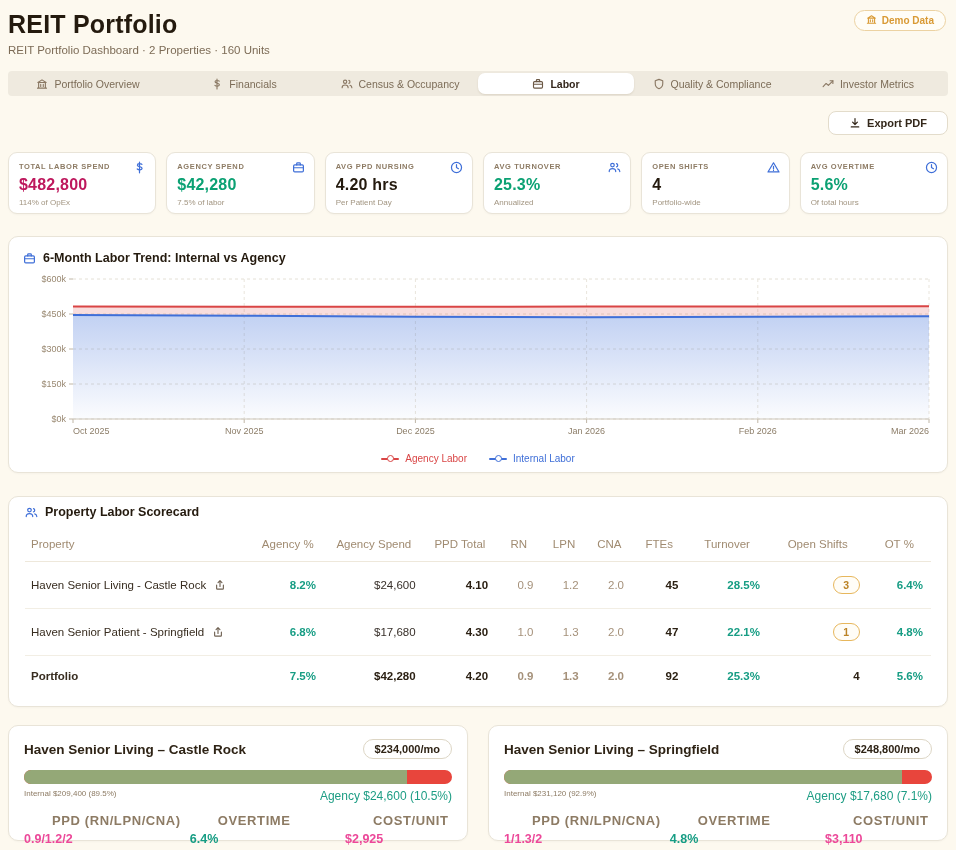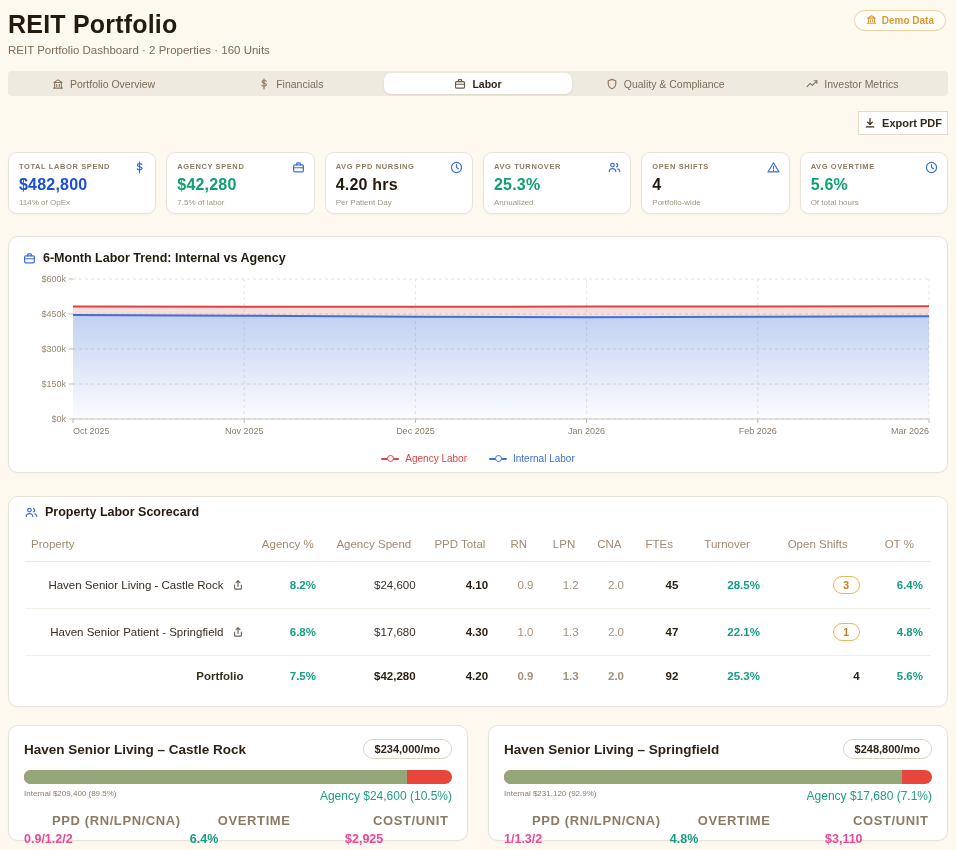--- a/index.html
+++ b/index.html
@@ -35,22 +35,22 @@
     white-space: nowrap;
   }
   .tab .t-ic { display: inline-flex; color: #8a7863; }
   .tab.active { background: #ffffff; color: #32251a; font-weight: bold; box-shadow: 0 1px 2px rgba(80,60,20,0.12); }
   .tab.active .t-ic { color: #6b5845; }
 
   
   .export-row { margin-top: 15px; display: flex; justify-content: flex-end; }
   .export-btn {
     display: inline-flex; align-items: flex-start; gap: 6px;
-    background: #ffffff; border: 1px solid #e3dccb; border-radius: 0;
-    padding: 5px 5px; font-size: 11px; font-weight: bold; color: #33271a; cursor: pointer;
+    background: #ffffff; border: 1px solid #e3dccb; border-radius: 8px;
+    padding: 5px 20px; font-size: 11px; font-weight: bold; color: #33271a; cursor: pointer;
     font-family: inherit;
   }
 
   
   .kpi-row { margin-top: 17px; display: flex; gap: 10px; }
   .kpi-card {
     flex: 1; background: #ffffff; border: 1px solid #e9e4d8; border-radius: 9px;
     padding: 9px 10px 8px 10px; height: 62px; box-shadow: 0 1px 2px rgba(0,0,0,0.03);
     position: relative;
   }
@@ -83,21 +83,21 @@
 
   
   .score-card { margin-top: 23px; padding: 8px 16px 10px 16px; }
   table { width: 100%; border-collapse: collapse; margin-top: 10px; }
   th {
     font-size: 11.5px; font-weight: normal; color: #a08b71; text-align: center;
     padding: 9px 8px 11px 8px; border-bottom: 1px solid #eee8db; white-space: nowrap;
   }
   th:first-child { text-align: left; padding-left: 6px; }
   td { font-size: 11.5px; text-align: right; padding: 14px 8px; border-bottom: 1px solid #f2eee4; white-space: nowrap; }
-  td:first-child { text-align: right; padding-left: 6px; }
+  td:first-child { text-align: left; padding-left: 6px; }
   tr:last-child td { border-bottom: none; }
   .prop-name { color: #382d20; font-weight: 500; display: inline-flex; align-items: center; gap: 8px; }
   .upload-ic { color: #6f6152; display: inline-flex; cursor: pointer; }
   .c-teal { color: #179d84; font-weight: bold; }
   .c-dark { color: #2b2013; font-weight: bold; }
   .c-plain { color: #38302a; }
   .c-tan { color: #a5917a; }
   .row-total td { font-weight: bold; }
   .row-total .c-tan { font-weight: bold; }
   .shift-pill {
@@ -153,20 +153,30 @@
       <span>Portfolio Overview</span>
     </div>
     <div class="tab">
       <span class="t-ic">
           <svg width="12" height="12" viewBox="0 0 16 16" fill="none" stroke="currentColor" stroke-width="1.5" stroke-linecap="round" stroke-linejoin="round">
             <path d="M8 1.5v13M11 4.2c-1.2-1.3-5.6-1.4-5.6.9 0 2.4 5.8 1.2 5.8 3.9 0 2.3-4.4 2.3-6 .8"></path>
           </svg>
         </span>
       <span>Financials</span>
     </div>
+    <div class="tab">
+      <span class="t-ic">
+          <svg width="12" height="12" viewBox="0 0 16 16" fill="none" stroke="currentColor" stroke-width="1.5" stroke-linecap="round" stroke-linejoin="round">
+            <circle cx="5.5" cy="5" r="2.2"></circle>
+            <path d="M1.5 13c0-2.2 1.8-3.6 4-3.6s4 1.4 4 3.6"></path>
+            <path d="M10.5 3.2a2.1 2.1 0 0 1 0 4M12 9.7c1.5.4 2.5 1.6 2.5 3.3"></path>
+          </svg>
+        </span>
+      <span>Census &amp; Occupancy</span>
+    </div>
     <div class="tab active">
       <span class="t-ic">
           <svg width="12" height="12" viewBox="0 0 16 16" fill="none" stroke="currentColor" stroke-width="1.5" stroke-linecap="round" stroke-linejoin="round">
             <rect x="2" y="4.8" width="12" height="8.7" rx="1.4"></rect>
             <path d="M5.8 4.8V3.2a1 1 0 0 1 1-1h2.4a1 1 0 0 1 1 1v1.6M2 8.3h12"></path>
           </svg>
         </span>
       <span>Labor</span>
     </div>
     <div class="tab">
@@ -200,21 +210,21 @@
   </div>
 
   <div class="kpi-row">
     <div class="kpi-card">
       <div class="kpi-label">TOTAL LABOR SPEND</div>
       <span class="kpi-icon">
           <svg width="13" height="13" viewBox="0 0 16 16" fill="none" stroke="currentColor" stroke-width="1.5" stroke-linecap="round" stroke-linejoin="round">
             <path d="M8 1.5v13M11 4.2c-1.2-1.3-5.6-1.4-5.6.9 0 2.4 5.8 1.2 5.8 3.9 0 2.3-4.4 2.3-6 .8"></path>
           </svg>
         </span>
-      <div class="kpi-value" style="color: #1d4ed8;">$482,800</div>
+      <div class="kpi-value" style="color: #be185d;">$482,800</div>
       <div class="kpi-sub">114% of OpEx</div>
     </div>
     <div class="kpi-card">
       <div class="kpi-label">AGENCY SPEND</div>
       <span class="kpi-icon">
           <svg width="13" height="13" viewBox="0 0 16 16" fill="none" stroke="currentColor" stroke-width="1.5" stroke-linecap="round" stroke-linejoin="round">
             <rect x="2" y="4.8" width="12" height="8.7" rx="1.4"></rect>
             <path d="M5.8 4.8V3.2a1 1 0 0 1 1-1h2.4a1 1 0 0 1 1 1v1.6M2 8.3h12"></path>
           </svg>
         </span>

